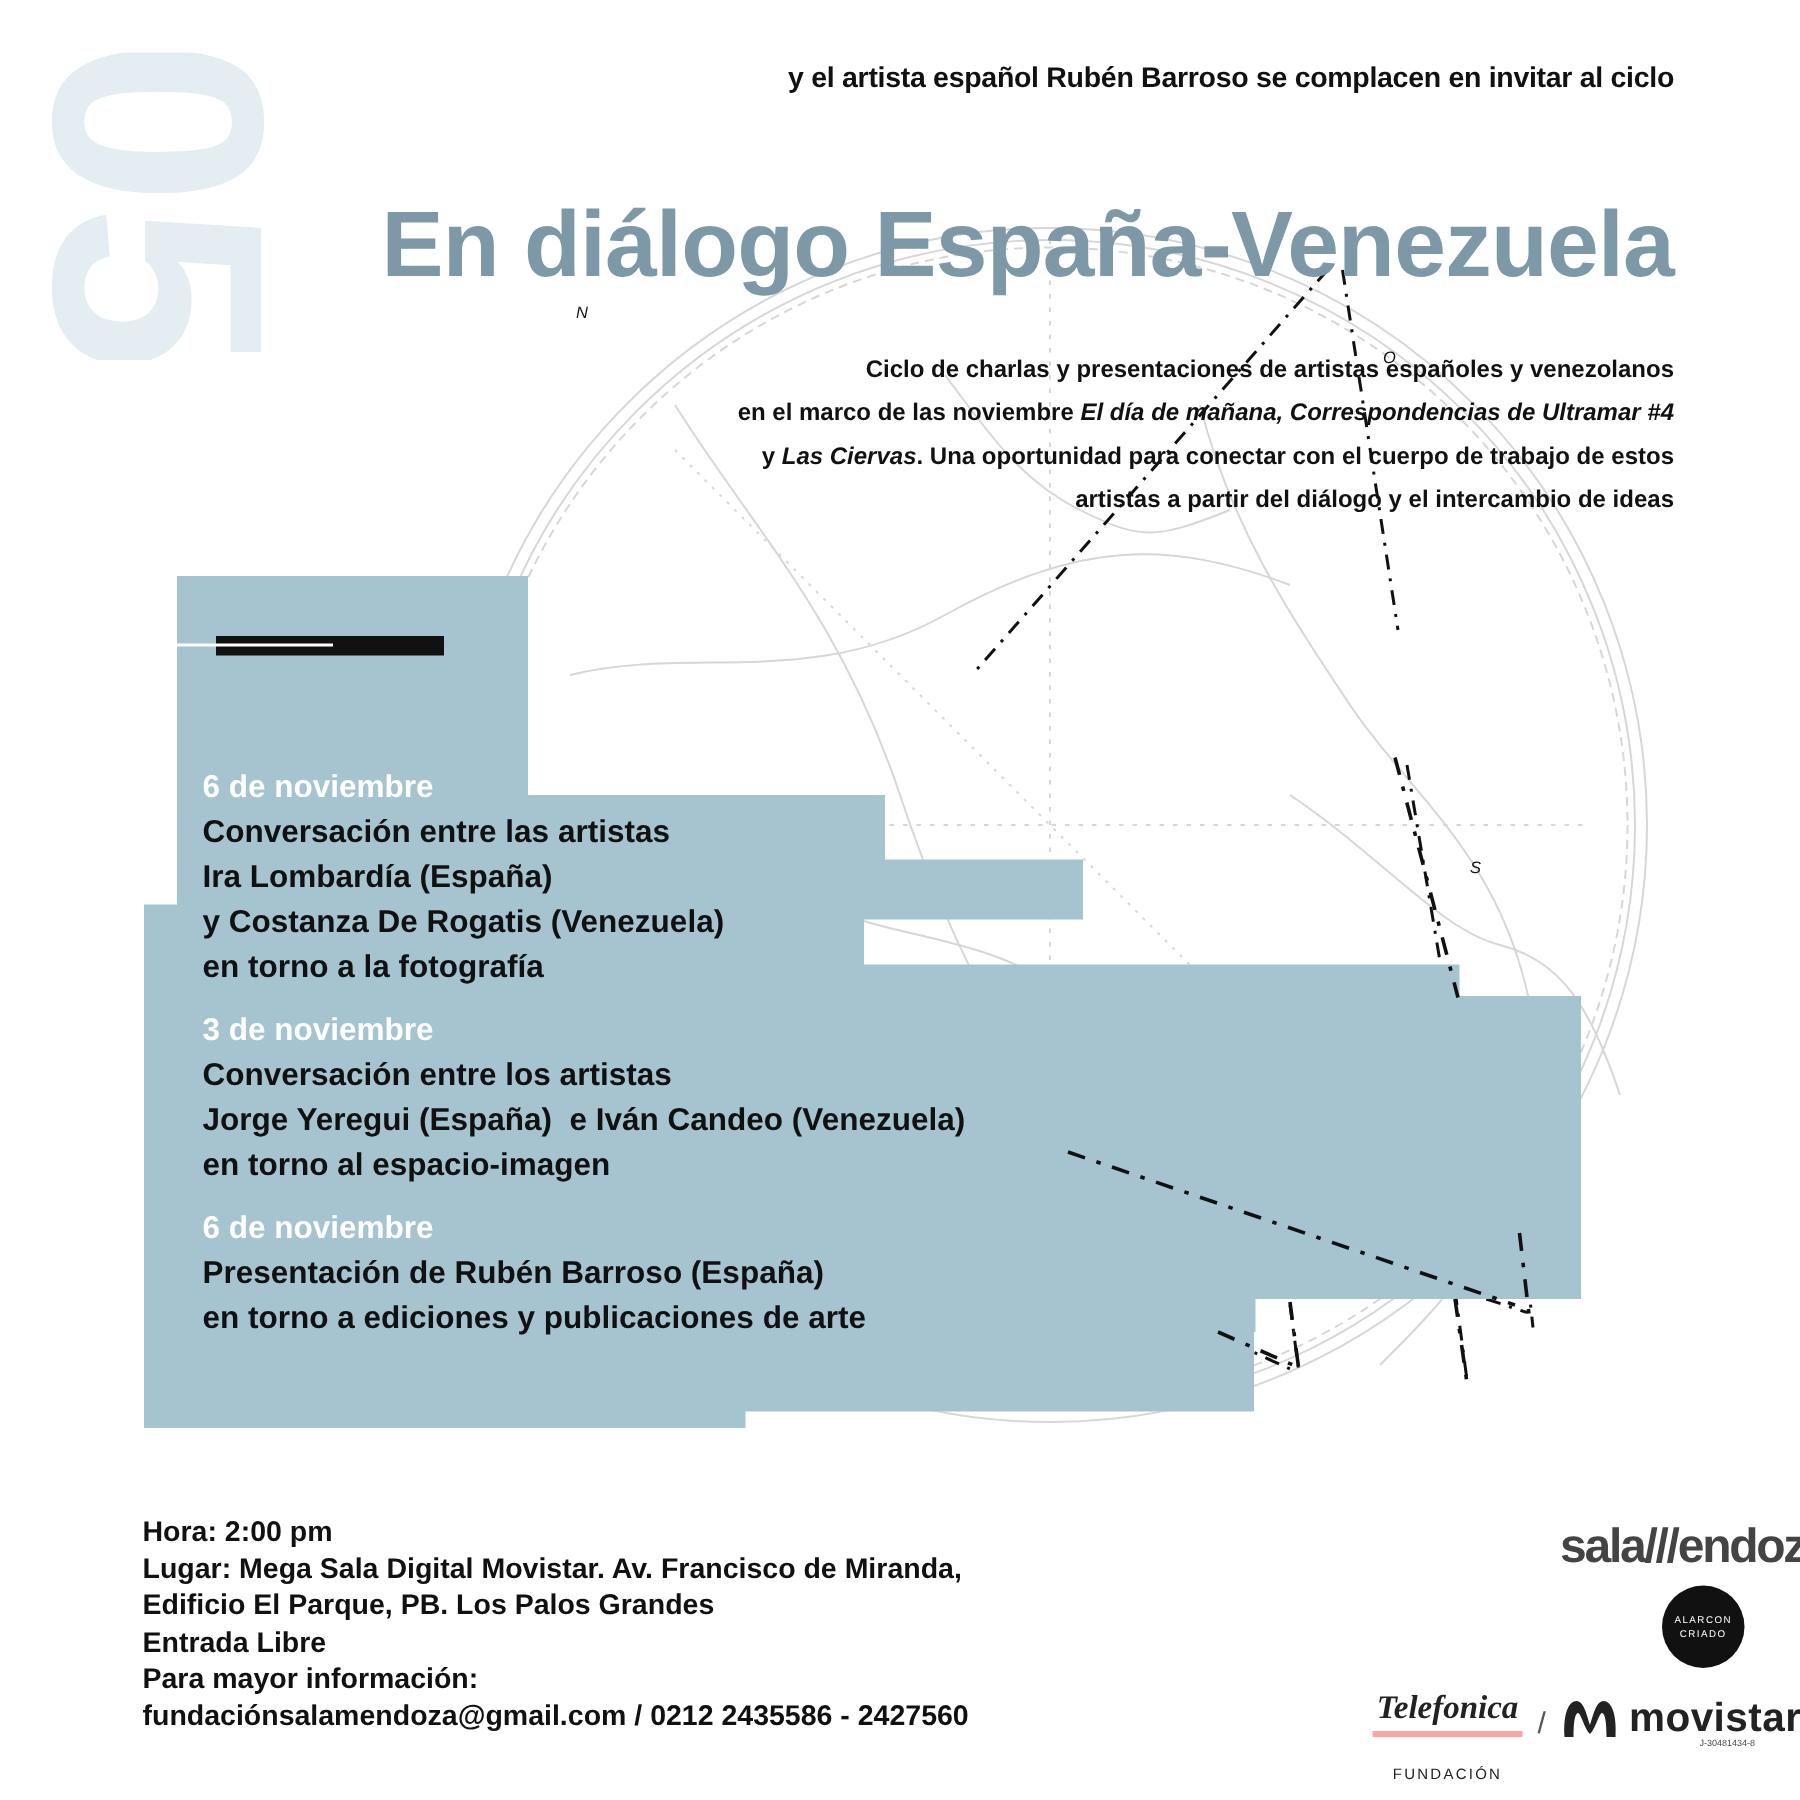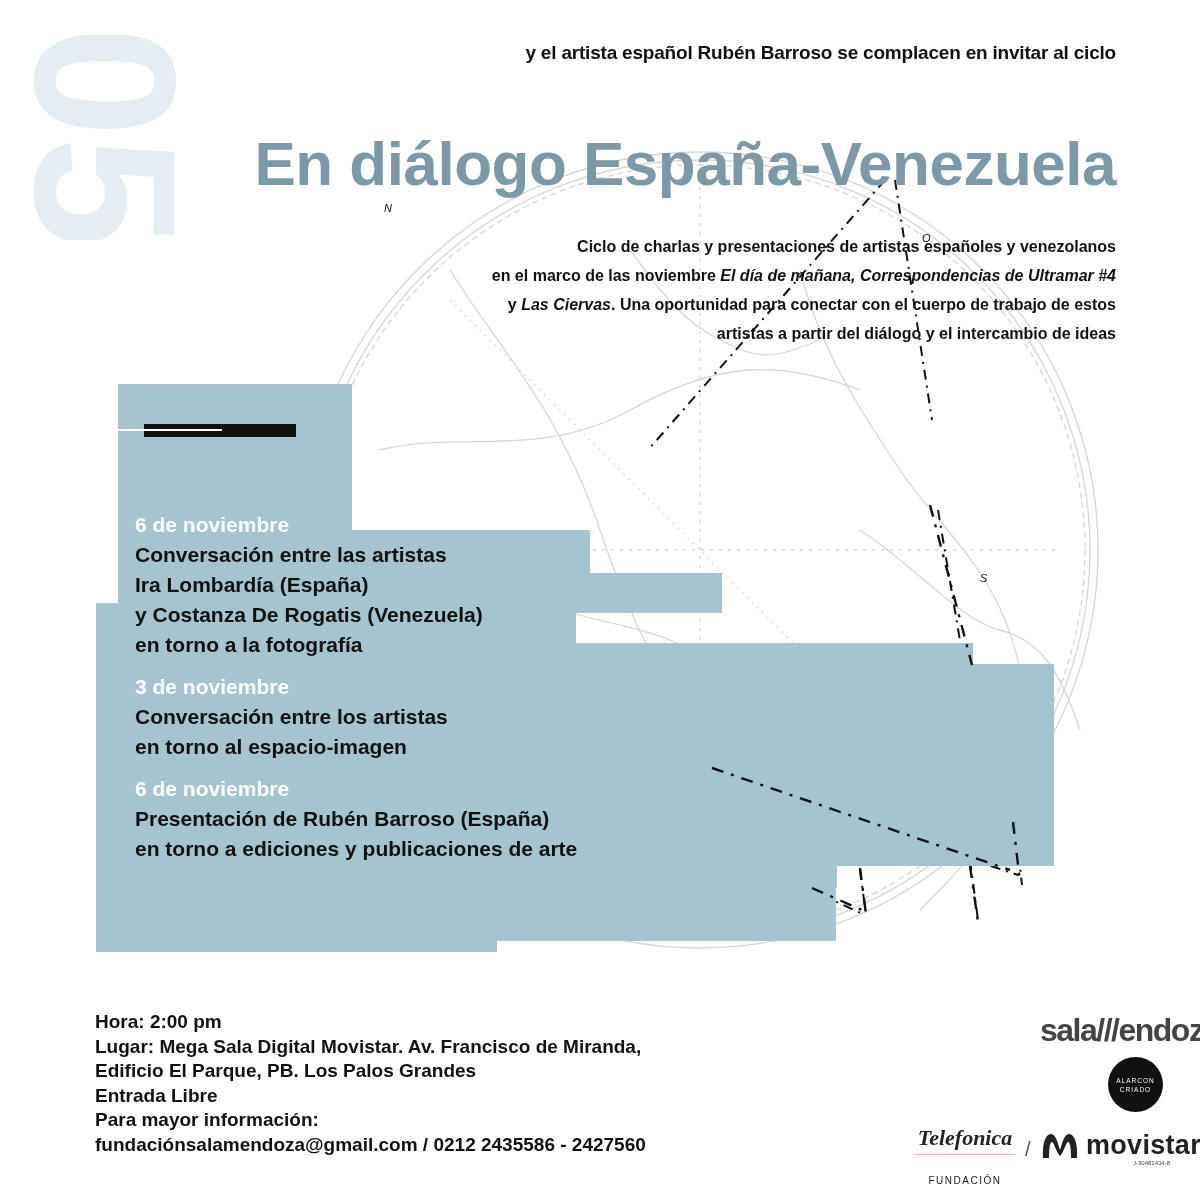--- a/index.html
+++ b/index.html
@@ -12,21 +12,21 @@
   .desc i{font-style:italic;}
   .globe{position:absolute;left:300px;top:150px;width:860px;height:860px;}
   .blk{position:absolute;background:#a6c4d0;}
   .events{position:absolute;left:135px;top:510px;font-weight:bold;font-size:21px;line-height:30px;color:#111;}
   .ev-date{color:#fff;}
   .ev{margin-bottom:12px;}
   .footer{position:absolute;left:95px;top:1010px;font-weight:bold;font-size:19px;line-height:24.5px;color:#111;}
   .logo-sala{position:absolute;left:1040px;top:1012px;font-weight:bold;font-size:32px;color:#444;letter-spacing:-1.5px;font-stretch:condensed;}
   .logo-alarcon{position:absolute;left:1108px;top:1057px;width:55px;height:55px;border-radius:50%;background:#111;color:#fff;font-size:6.5px;letter-spacing:1px;display:flex;flex-direction:column;align-items:center;justify-content:center;line-height:9px;}
   .logo-tel{position:absolute;left:915px;top:1125px;width:100px;text-align:center;}
-  .tel-name{font-family:"Liberation Serif",serif;font-style:italic;font-weight:bold;font-size:22px;color:#222;border-bottom:1px solid #fca5a5;padding-bottom:3px;}
+  .tel-name{font-family:"Liberation Serif",serif;font-style:italic;font-weight:bold;font-size:22px;color:#222;border-bottom:4px solid #fca5a5;padding-bottom:3px;}
   .tel-sub{font-size:10px;letter-spacing:1.5px;color:#222;margin-top:20px;}
   .slash{position:absolute;left:1025px;top:1138px;font-size:20px;color:#555;}
   .logo-mov{position:absolute;left:1040px;top:1130px;display:flex;align-items:center;}
   .mov-text{font-size:27px;font-weight:bold;color:#222;margin-left:6px;letter-spacing:0.3px;}
   .mov-code{position:absolute;left:1133px;top:1160px;font-size:6px;color:#444;}
 </style>
 </head>
 <body>
 
 <svg class="big05" viewBox="0 0 150 205">
@@ -108,20 +108,21 @@
   <div class="ev">
     <div class="ev-date">6 de noviembre</div>
     <div>Conversación entre las artistas</div>
     <div>Ira Lombardía (España)</div>
     <div>y Costanza De Rogatis (Venezuela)</div>
     <div>en torno a la fotografía</div>
   </div>
   <div class="ev">
     <div class="ev-date">3 de noviembre</div>
     <div>Conversación entre los artistas</div>
+    <div style="white-space:pre;">Jorge Yeregui (España)  e Iván Candeo (Venezuela)</div>
     <div>en torno al espacio-imagen</div>
   </div>
   <div class="ev">
     <div class="ev-date">6 de noviembre</div>
     <div>Presentación de Rubén Barroso (España)</div>
     <div>en torno a ediciones y publicaciones de arte</div>
   </div>
 </div>
 
 <div class="footer">

